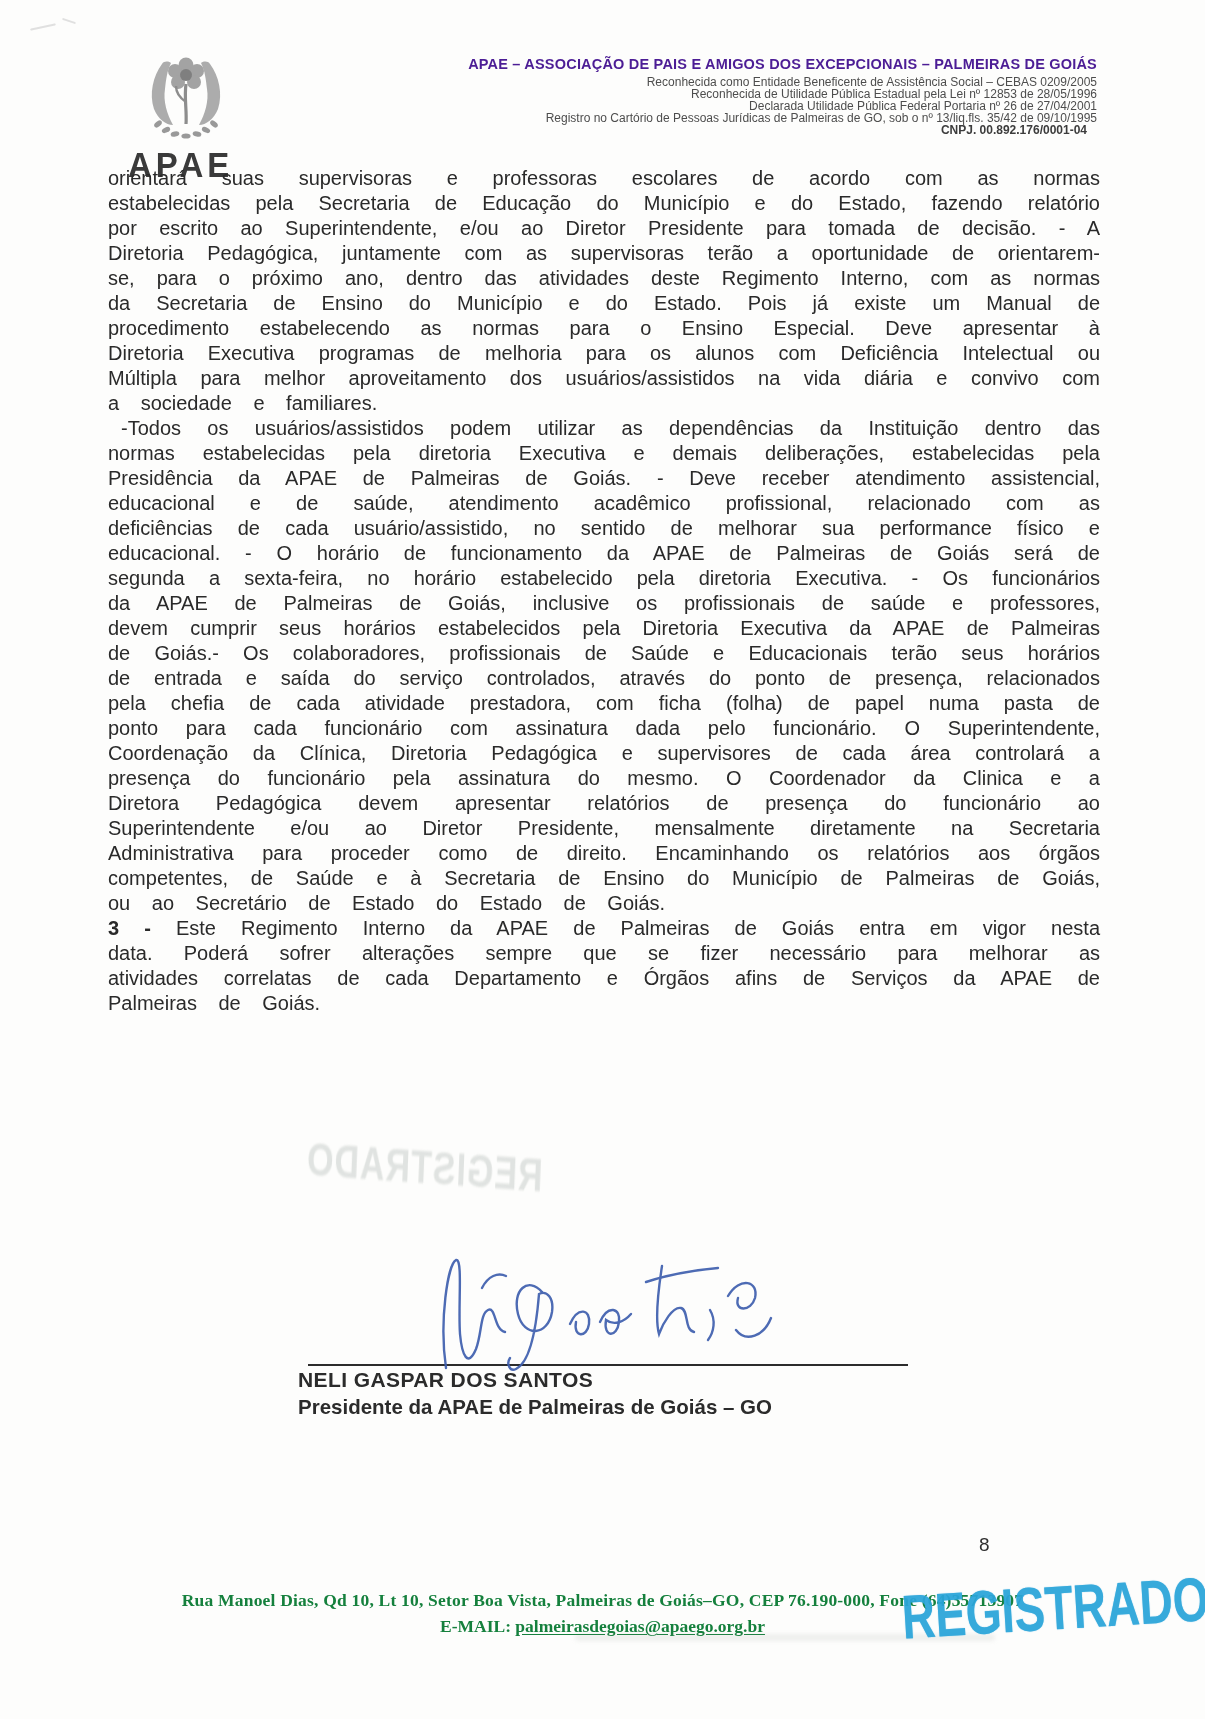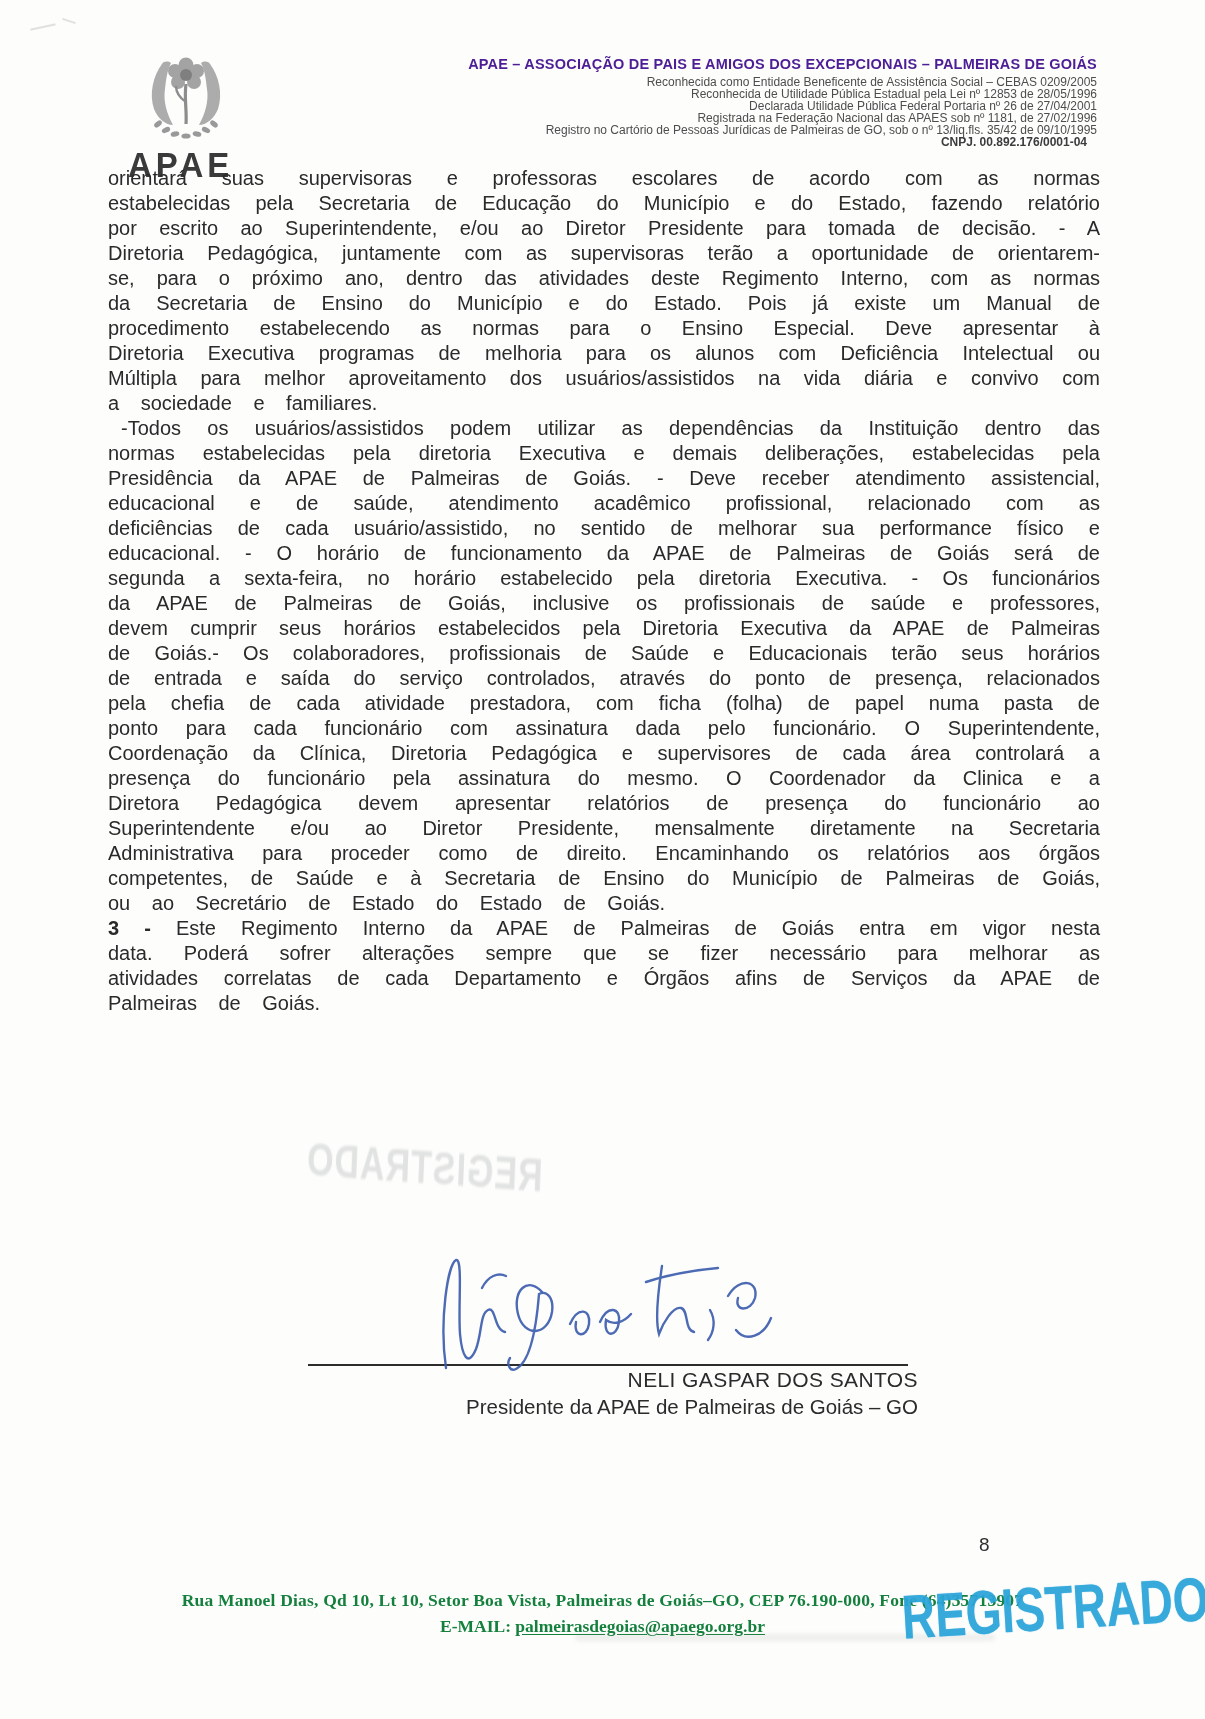--- a/index.html
+++ b/index.html
@@ -47,21 +47,21 @@
     transform-origin:center; filter:blur(.6px);
     white-space:nowrap;
   }
   .ghost-smudge {
     position:absolute; left:575px; top:1634px; width:420px; height:7px;
     background:rgba(150,155,150,0.14); filter:blur(2px); border-radius:4px;
   }
 
   
   .date-line { position:absolute; left:481px; top:1212px; font-size:20.5px; color:#272727; }
-  .sig-block { position:absolute; left:298px; top:1248px; width:620px; text-align:right; }
+  .sig-block { position:absolute; left:298px; top:1248px; width:620px; text-align:left;font-weight:bold; }
   .sig-art { position:relative; display:block; margin:0 auto -16px auto; z-index:2; }
   .sig-rule { border:none; border-top:2.5px solid #2c2c2c; width:600px; margin:0 auto 2px auto; }
   .signer-name { font-size:21px; color:#2b2b2b; letter-spacing:.4px; }
   .signer-role { font-size:20.5px; color:#2b2b2b; margin-top:3px; }
 
   
   .page-num { position:absolute; left:979px; top:1534px; font-size:19px; color:#2f2f2f; }
   .footer {
     position:absolute; left:0; top:1566px; width:100%; text-align:center;
     font-family:"Liberation Serif", serif; font-weight:bold; color:#15803d;margin-top:24px;
@@ -118,21 +118,20 @@
         </g>
       </svg>
       <div class="logo-word">APAE</div>
     </div>
 
     <div class="header-text">
       <div class="header-title">APAE – ASSOCIAÇÃO DE PAIS E AMIGOS DOS EXCEPCIONAIS – PALMEIRAS DE GOIÁS</div>
       <div class="fine-line">Reconhecida como Entidade Beneficente de Assistência Social – CEBAS 0209/2005</div>
       <div class="fine-line">Reconhecida de Utilidade Pública Estadual pela Lei nº 12853 de 28/05/1996</div>
       <div class="fine-line">Declarada Utilidade Pública Federal Portaria nº 26 de 27/04/2001</div>
-      <div class="fine-line">Registrada na Federação Nacional das APAES sob nº 1181, de 27/02/1996</div>
       <div class="fine-line">Registro no Cartório de Pessoas Jurídicas de Palmeiras de GO, sob o nº 13/liq.fls. 35/42 de 09/10/1995</div>
       <div class="fine-line cnpj">CNPJ. 00.892.176/0001-04</div>
     </div>
   </div>
 
   <div class="main">
     <p class="para">orientará suas supervisoras e professoras escolares de acordo com as normas estabelecidas pela Secretaria de Educação do Município e do Estado, fazendo relatório por escrito ao Superintendente, e/ou ao Diretor Presidente para tomada de decisão. - A Diretoria Pedagógica, juntamente com as supervisoras terão a oportunidade de orientarem-se, para o próximo ano, dentro das atividades deste Regimento Interno, com as normas da Secretaria de Ensino do Município e do Estado. Pois já existe um Manual de procedimento estabelecendo as normas para o Ensino Especial.  Deve apresentar à Diretoria Executiva programas de melhoria para os alunos com Deficiência Intelectual ou Múltipla para melhor aproveitamento dos usuários/assistidos na vida diária e convivo com a sociedade e familiares.</p>
 
 
     <p class="para indent">-Todos os usuários/assistidos podem utilizar as dependências da Instituição dentro das normas estabelecidas pela diretoria Executiva e demais deliberações, estabelecidas pela Presidência da APAE de Palmeiras de Goiás. - Deve receber atendimento assistencial, educacional e de saúde, atendimento acadêmico profissional, relacionado com as deficiências de cada usuário/assistido, no sentido de melhorar sua performance físico e educacional. - O horário de funcionamento da APAE de Palmeiras de Goiás será de segunda a sexta-feira, no horário estabelecido pela diretoria Executiva. - Os funcionários da APAE de Palmeiras de Goiás, inclusive os profissionais de saúde e professores, devem cumprir seus horários estabelecidos pela Diretoria Executiva da APAE de Palmeiras de Goiás.- Os colaboradores, profissionais de Saúde e Educacionais terão seus horários de entrada e saída do serviço controlados, através do ponto de presença, relacionados pela chefia de cada atividade prestadora, com ficha (folha) de papel numa pasta de ponto para cada funcionário com assinatura dada pelo funcionário. O Superintendente, Coordenação da Clínica, Diretoria Pedagógica e supervisores de cada área controlará a presença do funcionário pela assinatura do mesmo. O Coordenador da Clinica e a Diretora Pedagógica devem apresentar relatórios de presença do funcionário ao Superintendente e/ou ao Diretor Presidente, mensalmente diretamente na Secretaria Administrativa para proceder como de direito. Encaminhando os relatórios aos órgãos competentes, de Saúde e à Secretaria de Ensino do Município de Palmeiras de Goiás, ou ao Secretário de Estado do Estado de Goiás.</p>

